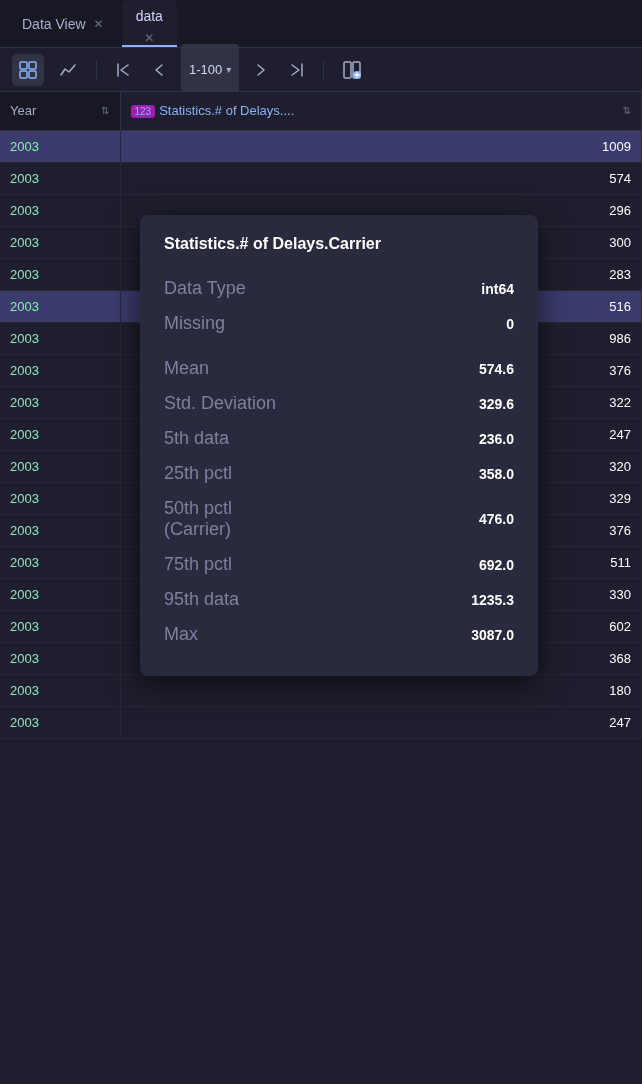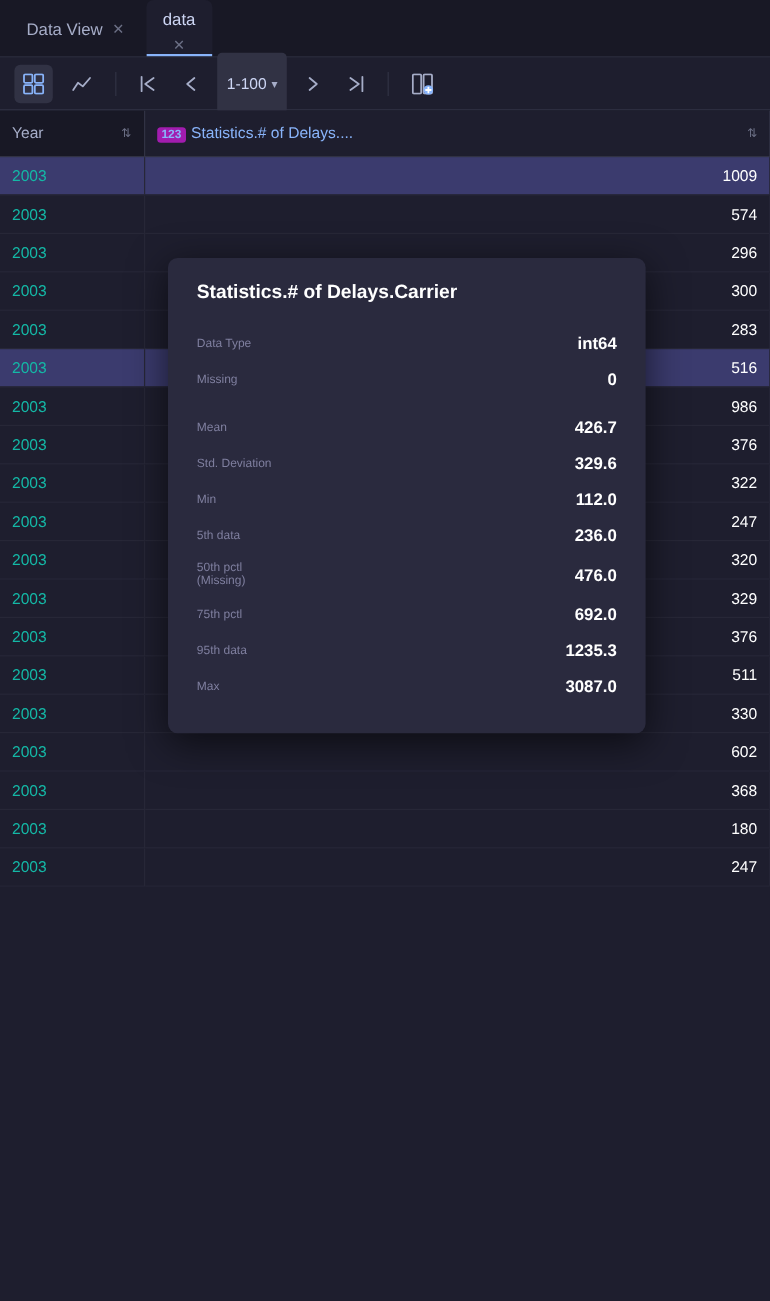--- a/index.html
+++ b/index.html
@@ -144,21 +144,21 @@
     }
     .th-type-badge {
       display: inline-flex;
       align-items: center;
       justify-content: center;
       font-size: 10px;
       color: #89b4fa;
       background: #a21caf;
       border-radius: 3px;
       padding: 1px 4px;
-      font-weight: 700;
+      font-weight: 400;
       margin-right: 4px;
     }
     .sort-icon {
       font-size: 10px;
       color: #6c7086;
     }
     .data-table tbody tr {
       border-bottom: 1px solid #272737;
     }
     .data-table tbody tr.highlighted { background: #3b3b6e; }
@@ -166,21 +166,21 @@
       padding: 6px 10px;
       border-right: 1px solid #272737;
       color: #cdd6f4;
       height: 32px;
     }
     .data-table tbody td:last-child {
       text-align: right;
       color: #ffffff;
     }
     .data-table tbody td:first-child {
-      color: #14b8a6;
+      color: #86efac;
     }
 
     
     .stats-popup {
       position: absolute;
       top: 215px;
       left: 140px;
       width: 398px;
       background: #2a2a3e;
       border-radius: 8px;
@@ -200,21 +200,21 @@
       align-items: center;
       padding: 7px 0;
     }
     .stats-row + .stats-row {
       
     }
     .stats-section-gap {
       height: 10px;
     }
     .stats-label {
-      font-size: 10px;
+      font-size: 18px;
       color: #7f7f9f;
     }
     .stats-value {
       font-size: 14px;
       color: #ffffff;
       font-family: Liberation Sans, sans-serif;
       font-weight: 600;
     }
   </style>
 </head>
@@ -398,37 +398,37 @@
         <span class="stats-label" style="white-space: pre-line;">Data Type</span>
         <span class="stats-value">int64</span>
       </div>
       <div class="stats-row">
         <span class="stats-label" style="white-space: pre-line;">Missing</span>
         <span class="stats-value">0</span>
       </div>
       <div class="stats-section-gap"></div>
       <div class="stats-row">
         <span class="stats-label" style="white-space: pre-line;">Mean</span>
-        <span class="stats-value">426.7</span>
+        <span class="stats-value">574.6</span>
       </div>
       <div class="stats-row">
         <span class="stats-label" style="white-space: pre-line;">Std. Deviation</span>
         <span class="stats-value">329.6</span>
       </div>
       <div class="stats-row">
-        <span class="stats-label" style="white-space: pre-line;">Min</span>
-        <span class="stats-value">112.0</span>
-      </div>
-      <div class="stats-row">
         <span class="stats-label" style="white-space: pre-line;">5th data</span>
         <span class="stats-value">236.0</span>
       </div>
       <div class="stats-row">
+        <span class="stats-label" style="white-space: pre-line;">25th pctl</span>
+        <span class="stats-value">358.0</span>
+      </div>
+      <div class="stats-row">
         <span class="stats-label" style="white-space: pre-line;">50th pctl
-(Missing)</span>
+(Carrier)</span>
         <span class="stats-value">476.0</span>
       </div>
       <div class="stats-row">
         <span class="stats-label" style="white-space: pre-line;">75th pctl</span>
         <span class="stats-value">692.0</span>
       </div>
       <div class="stats-row">
         <span class="stats-label" style="white-space: pre-line;">95th data</span>
         <span class="stats-value">1235.3</span>
       </div>

